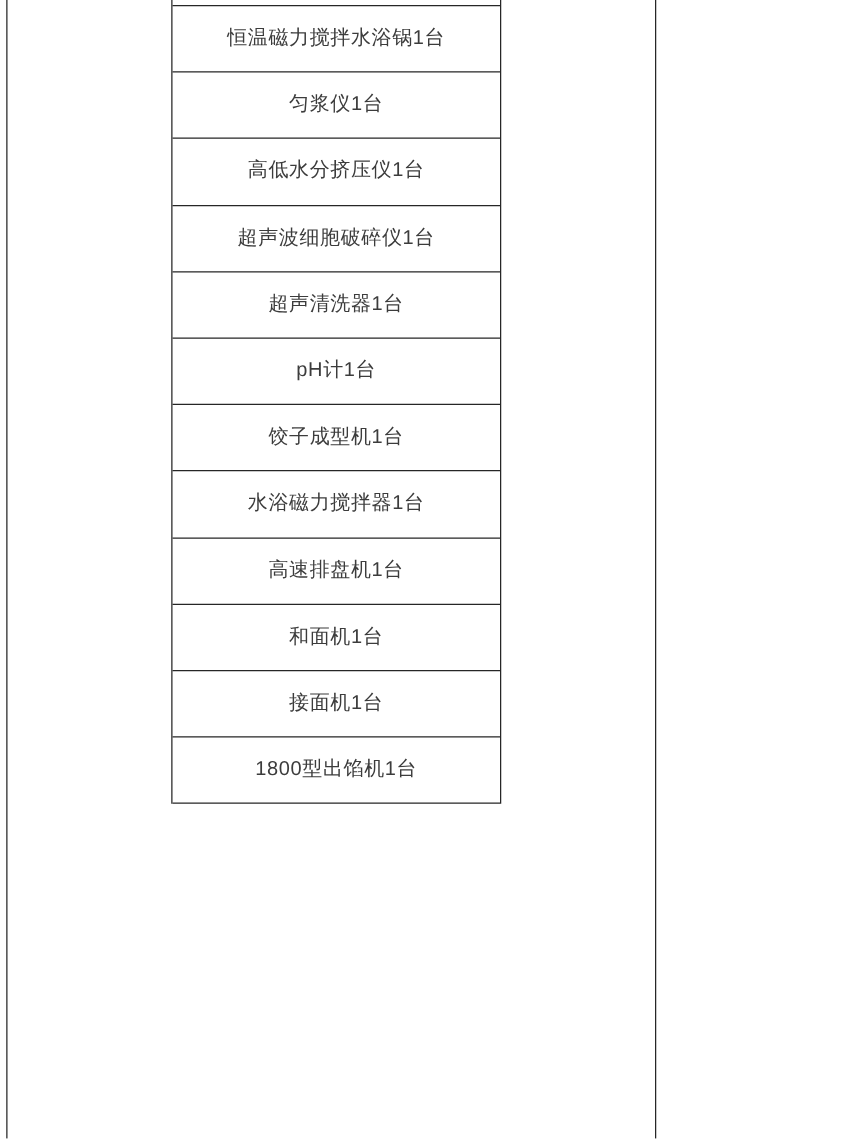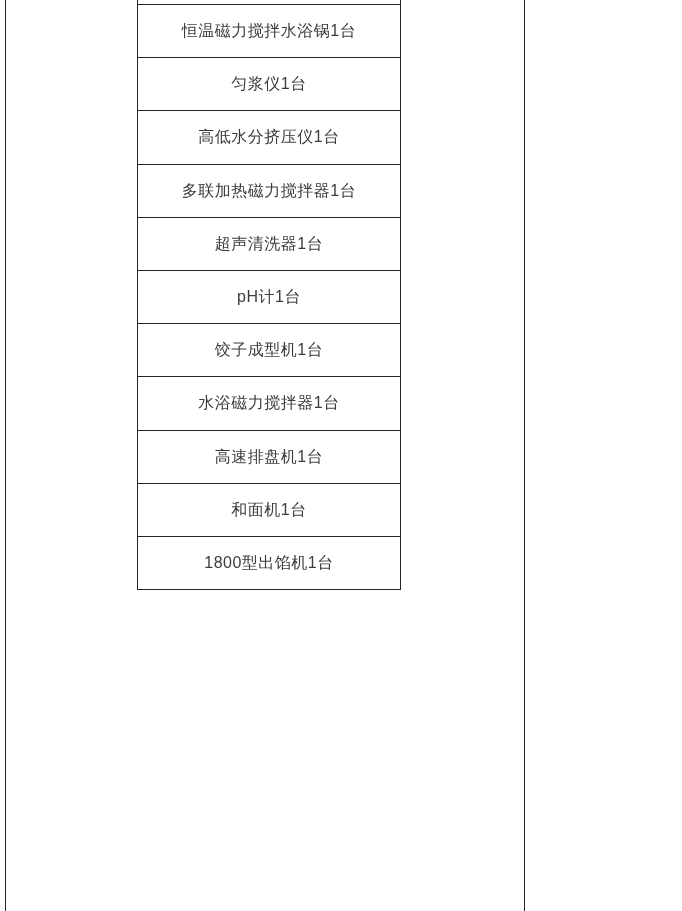--- a/index.html
+++ b/index.html
@@ -71,25 +71,25 @@
   </div>
 
   <div class="equip-row">
     <span class="cell-text">匀浆仪1台</span>
   </div>
 
   <div class="equip-row">
     <span class="cell-text">高低水分挤压仪1台</span>
   </div>
 
+  <div class="equip-row">
+    <span class="cell-text">超声波细胞破碎仪1台</span>
+  </div>
 
 
-  <div class="equip-row">
-    <span class="cell-text">多联加热磁力搅拌器1台</span>
-  </div>
 
   <div class="equip-row">
     <span class="cell-text">超声清洗器1台</span>
   </div>
 
 
   <div class="equip-row">
     <span class="cell-text">pH计1台</span>
   </div>
 
@@ -103,19 +103,22 @@
 
   <div class="equip-row">
     <span class="cell-text">高速排盘机1台</span>
   </div>
 
   <div class="equip-row">
     <span class="cell-text">和面机1台</span>
   </div>
 
 
+  <div class="equip-row">
+    <span class="cell-text">接面机1台</span>
+  </div>
 
   <div class="equip-row">
     <span class="cell-text">1800型出馅机1台</span>
   </div>
 
 </div>
 </div>
 
 </body></html>

